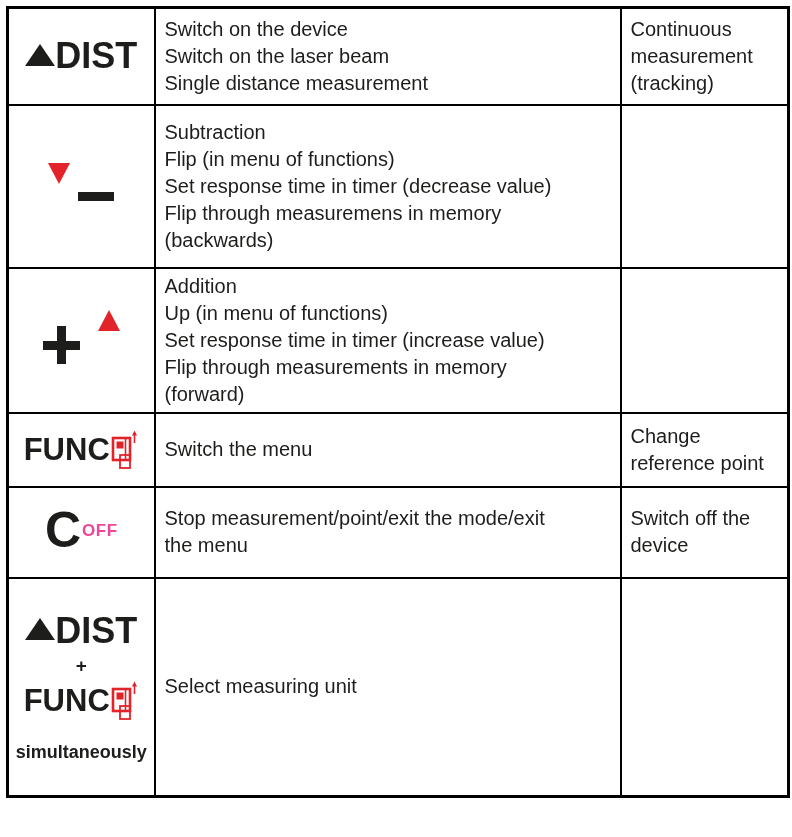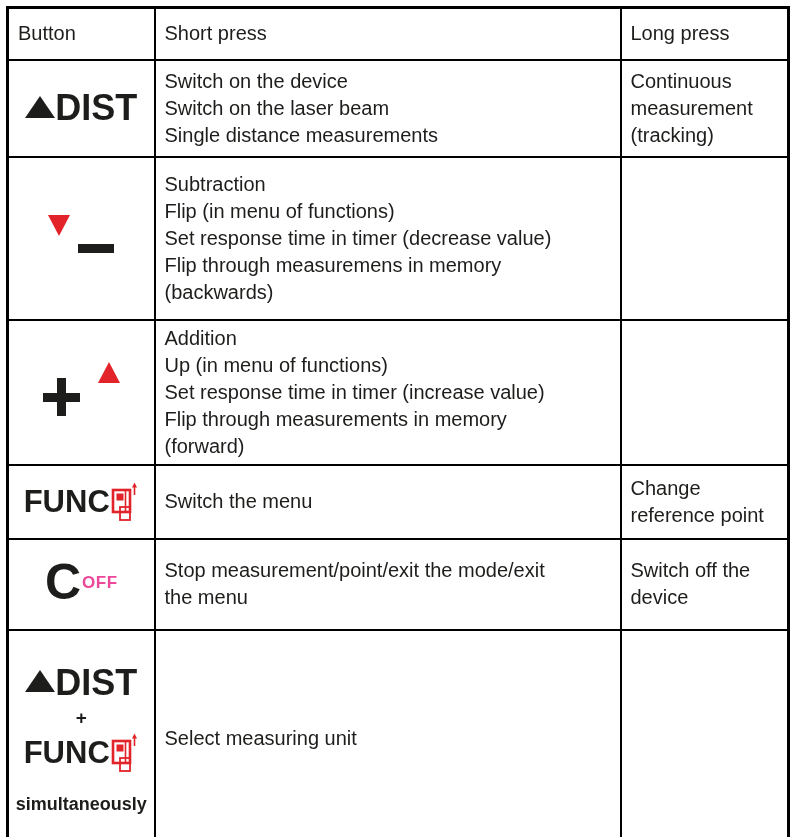--- a/index.html
+++ b/index.html
@@ -80,37 +80,32 @@
 <body>
 
 <table class="func-table">
   <colgroup>
     <col style="width:147px">
     <col style="width:466px">
     <col style="width:168px">
   </colgroup>
 
   <tbody>
-      <tr class="hdr" style="height:52px">
-    <td>Button</td>
-    <td>Short press</td>
-    <td>Long press</td>
-  </tr>
 
   <tr style="height:97px">
     <td class="btn-cell">
       <div class="dist-logo">
         <div class="tri-black-up"></div>
         <div class="dist-text">DIST</div>
       </div>
     </td>
     <td>
       <div class="line">Switch on the device</div>
       <div class="line">Switch on the laser beam</div>
-      <div class="line">Single distance measurements</div>
+      <div class="line">Single distance measurement</div>
     </td>
     <td>
       <div class="line">Continuous</div>
       <div class="line">measurement</div>
       <div class="line">(tracking)</div>
     </td>
   </tr>
 
   <tr style="height:163px">
     <td class="btn-cell">

